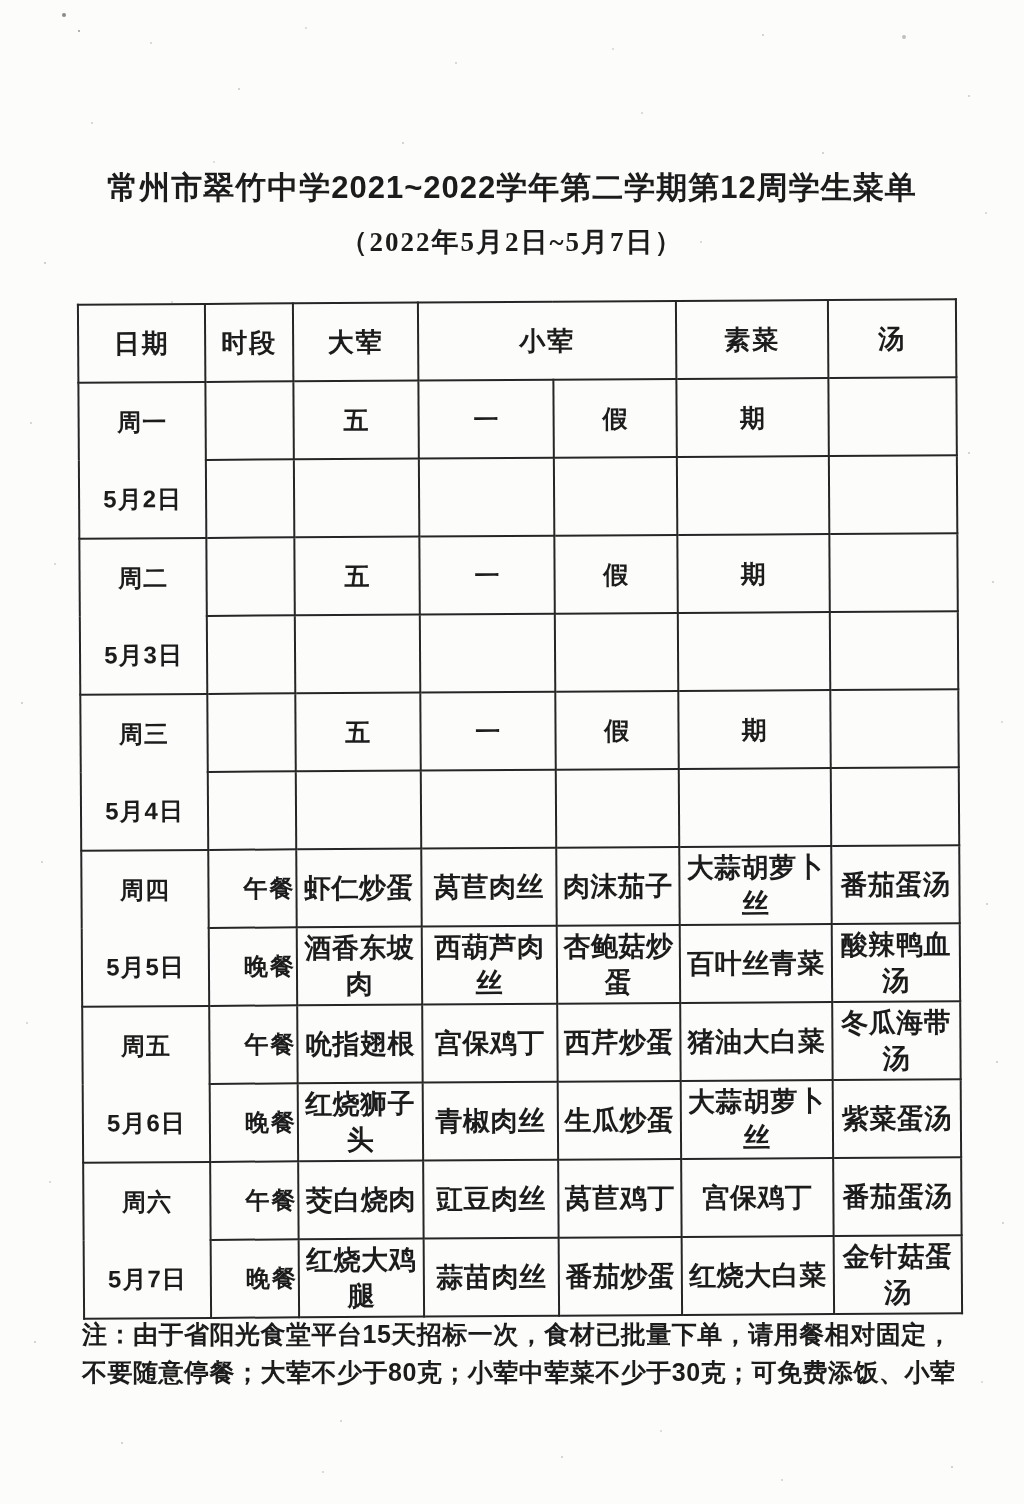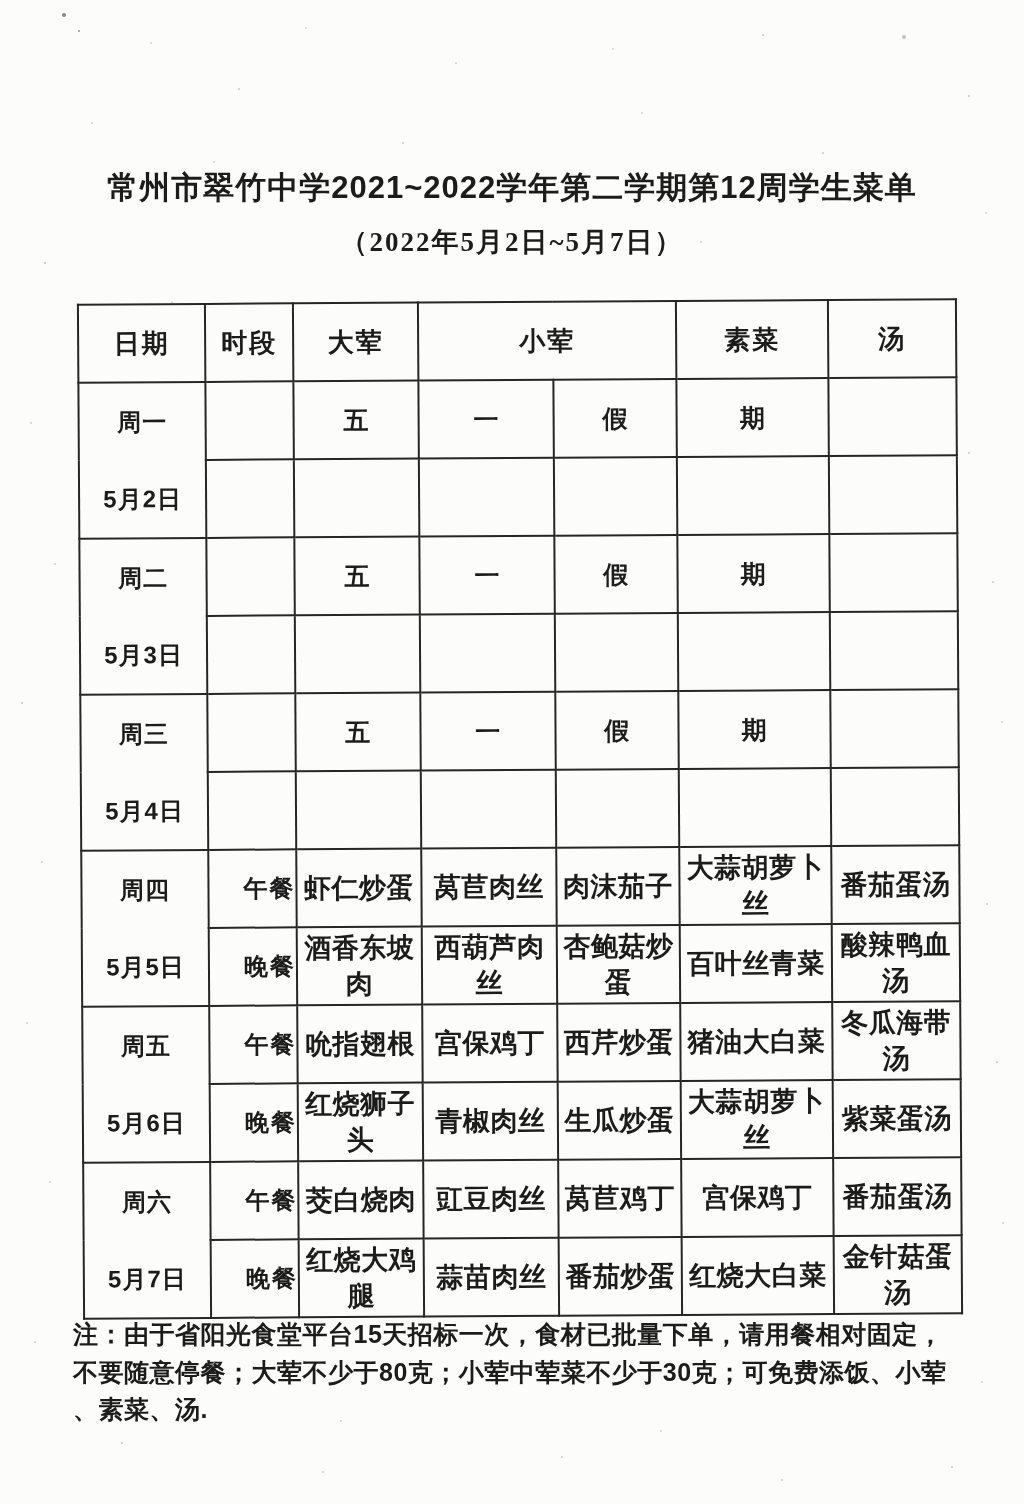--- a/index.html
+++ b/index.html
@@ -50,21 +50,21 @@
   tr.half{height:77px;}
   td.daycell{padding:0;}
   .daywrap{
     display:flex;flex-direction:column;justify-content:space-around;
     align-items:center;height:154px;font-size:24px;letter-spacing:1px;
   }
   td.period{font-size:24px;letter-spacing:2px;text-align:right;}
   td.dish{font-size:27px;letter-spacing:0.5px;}
   td.holiday{font-size:25px;}
   .note{
-    position:absolute;left:73px;top:1316px;width:910px;
+    position:absolute;left:82px;top:1316px;width:910px;
     font-size:25px;line-height:1.5;letter-spacing:0.5px;
   }
   .note div{white-space:nowrap;}
 </style>
 </head>
 <body>
 
 <div class="speck"></div>
 
 <div class="title">常州市翠竹中学2021~2022学年第二学期第12周学生菜单</div>
@@ -227,14 +227,13 @@
     <td class="dish">番茄炒蛋</td>
     <td class="dish">红烧大白菜</td>
     <td class="dish">金针菇蛋汤</td>
   </tr>
 </tbody>
   </table>
 
 <div class="note">
   <div>注：由于省阳光食堂平台15天招标一次，食材已批量下单，请用餐相对固定，</div>
   <div>不要随意停餐；大荤不少于80克；小荤中荤菜不少于30克；可免费添饭、小荤</div>
-  <div>、素菜、汤.</div>
 </div>
 
 </body></html>

